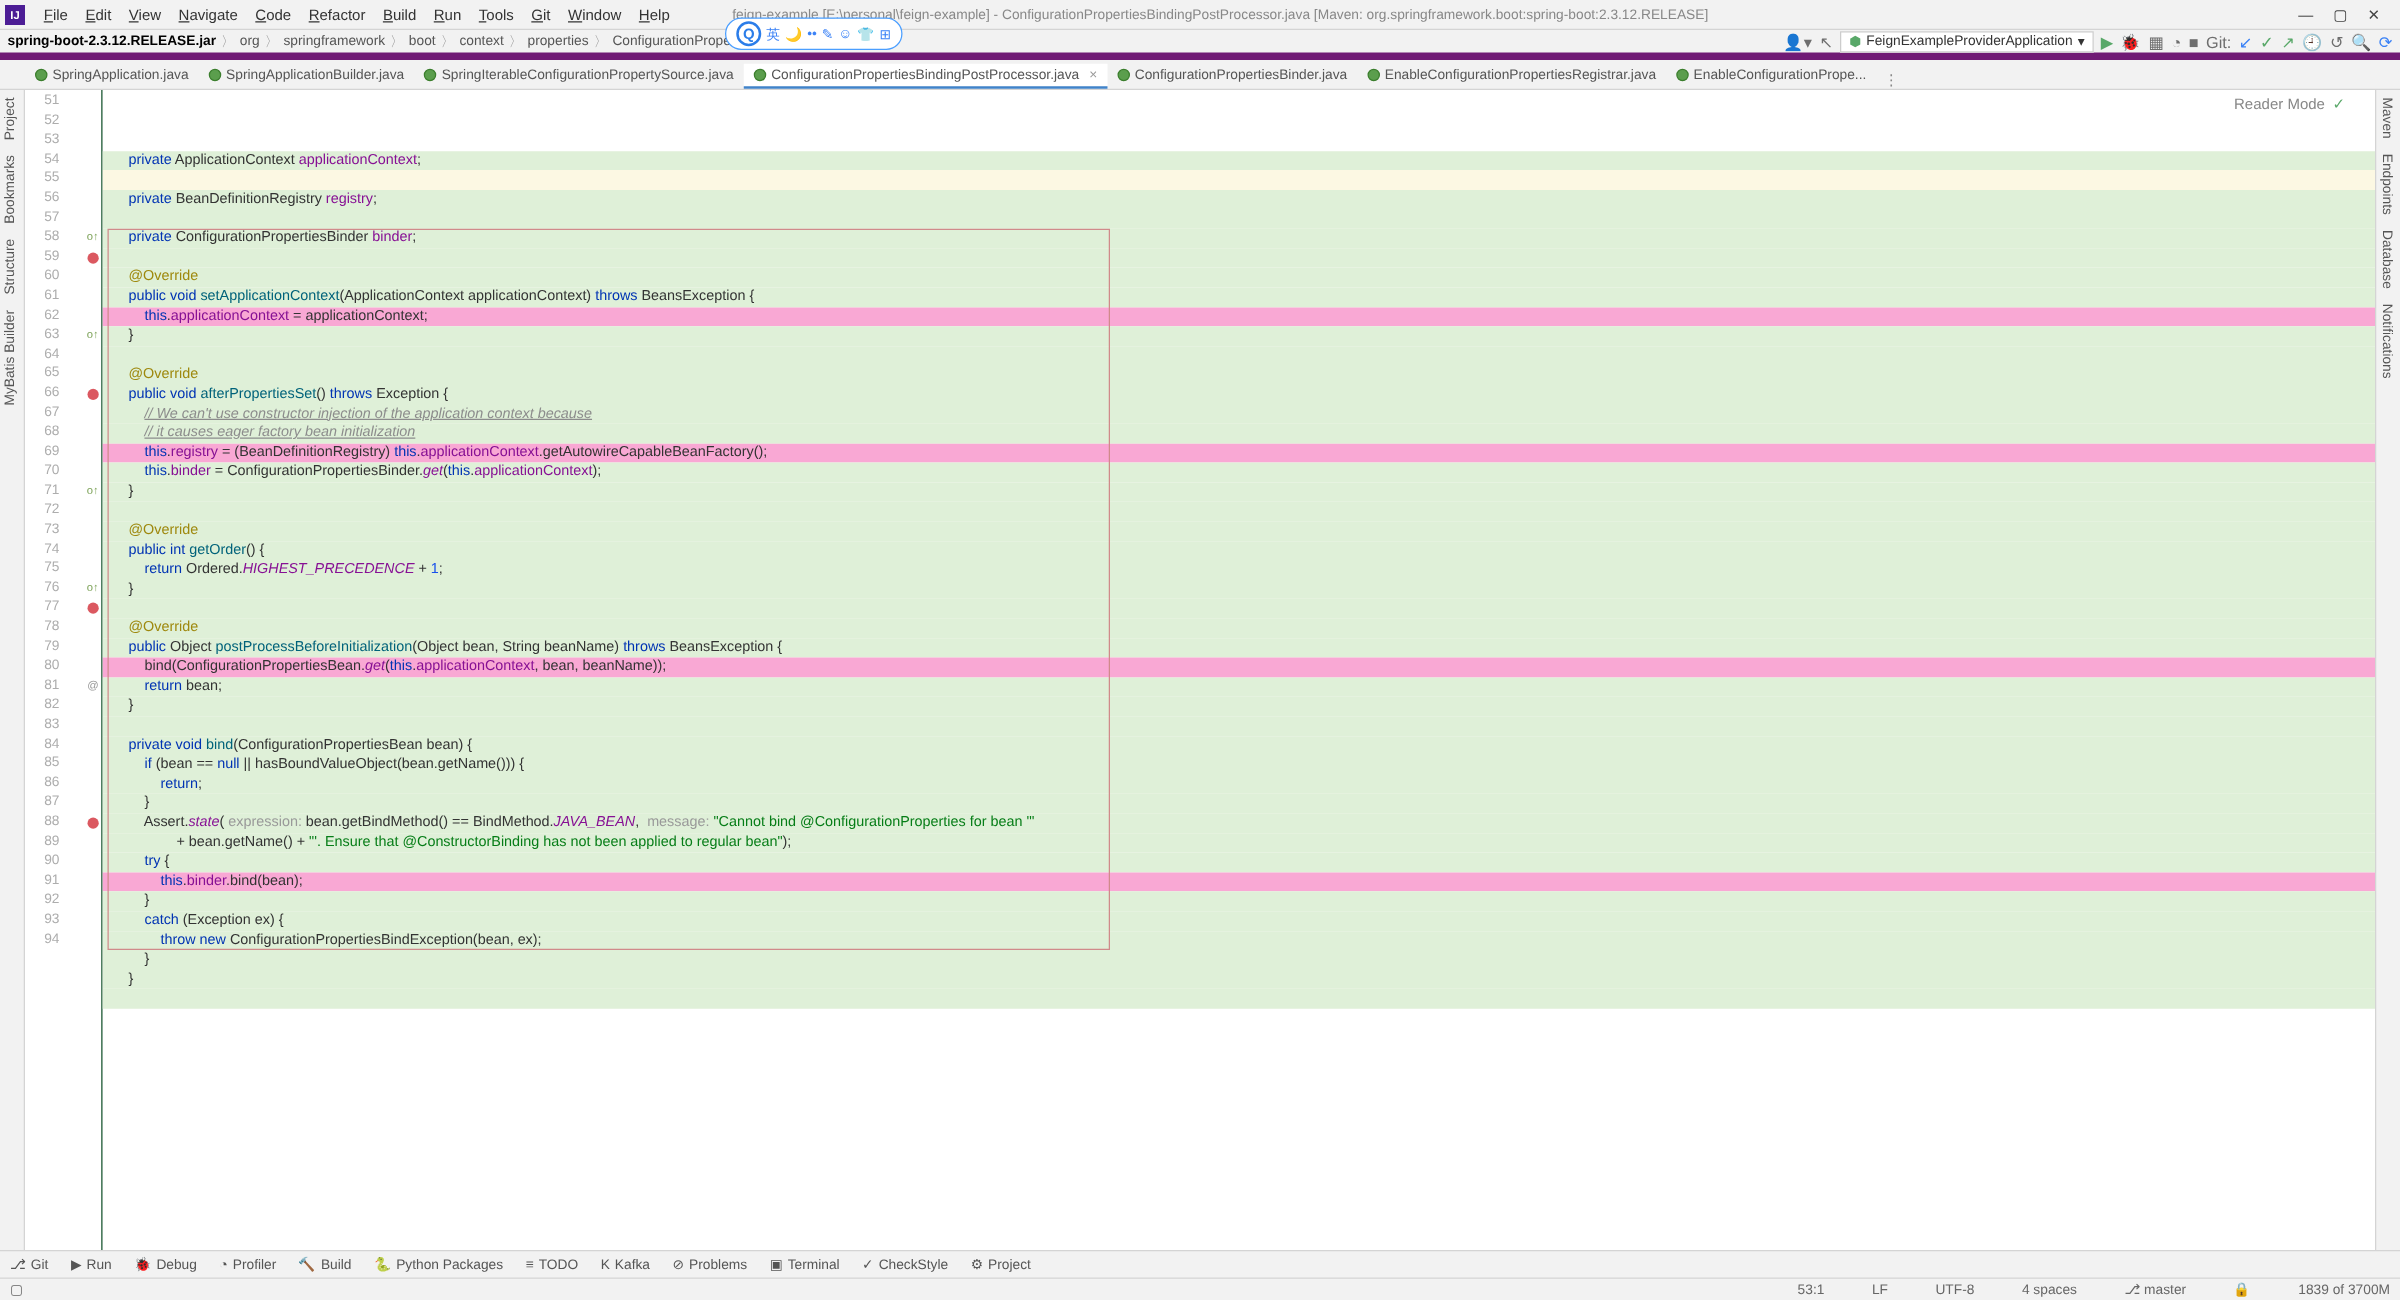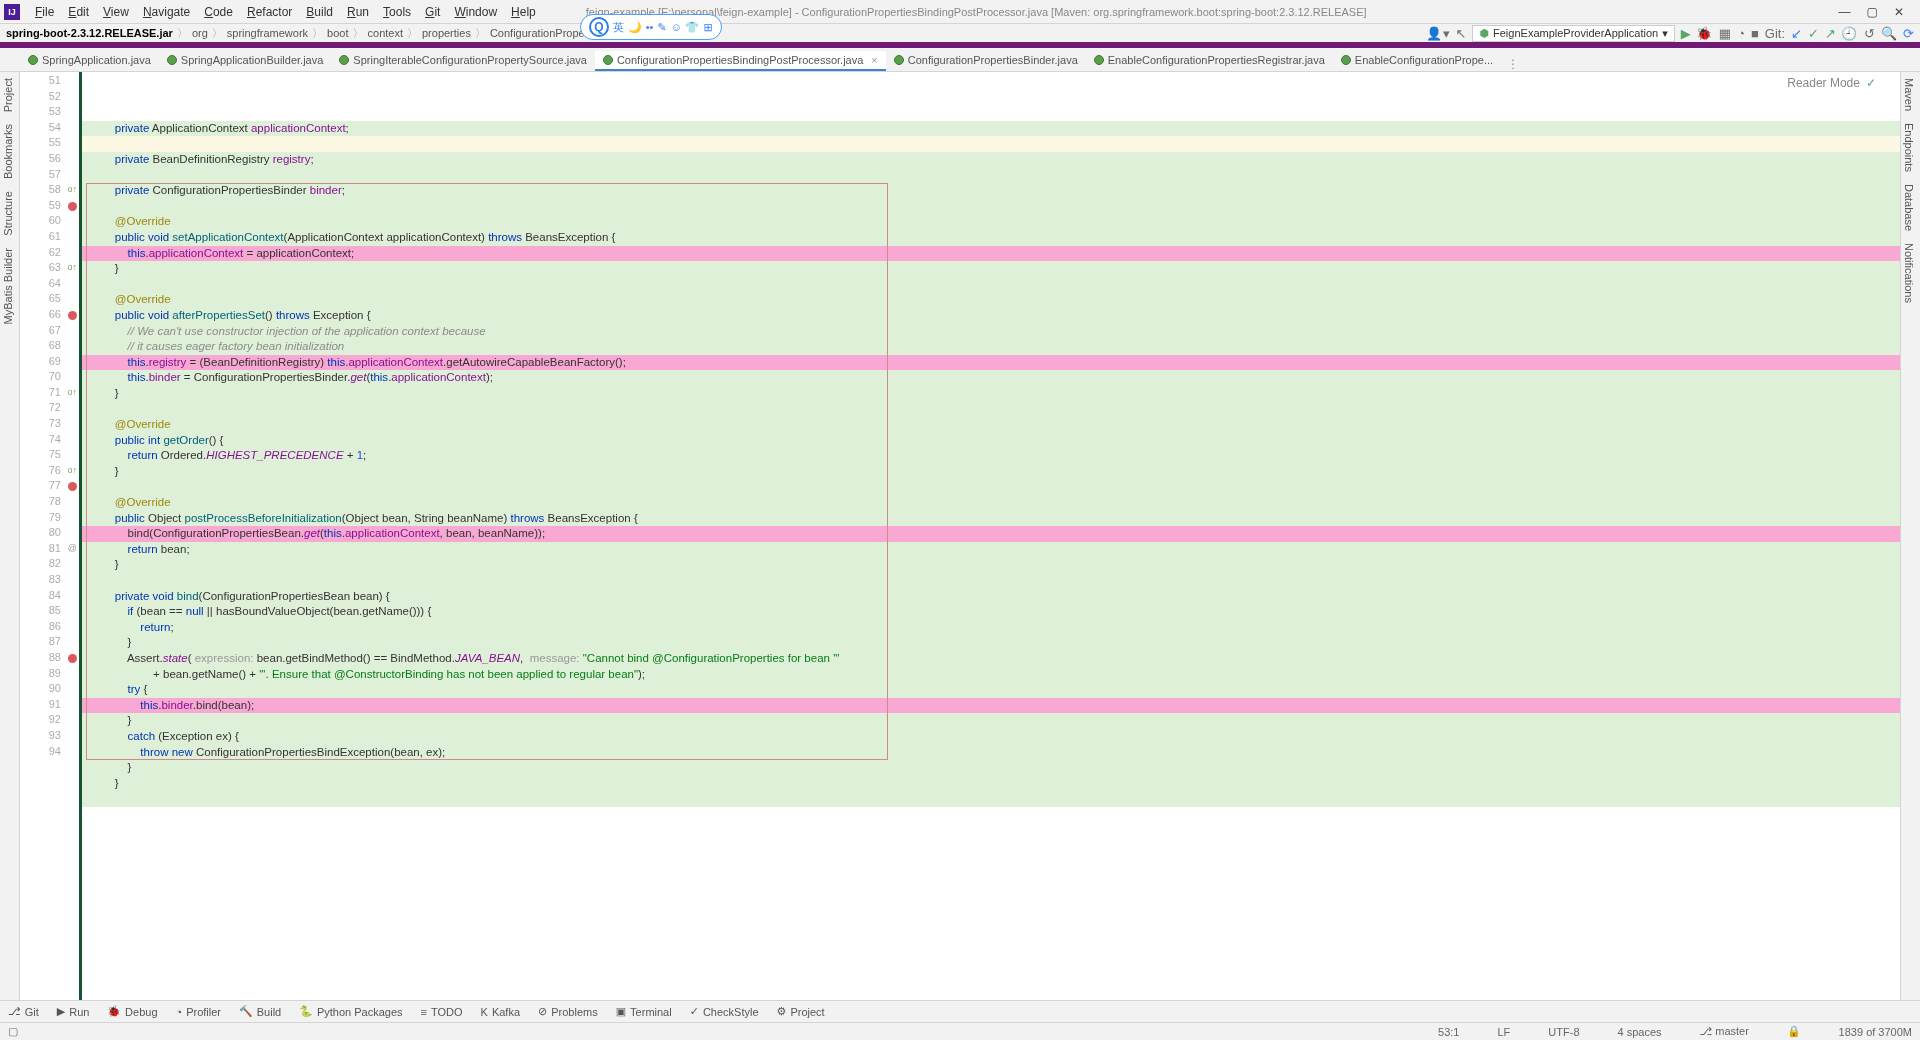--- a/index.html
+++ b/index.html
@@ -28,37 +28,37 @@
 .tab .ci { width:10px; height:10px; border-radius:50%; background:#5b9e4d; border:1px solid #3b7e2d;}
 .tab.active { background:#fff; border-bottom:2px solid #4083c9; }
 .tab .x { color:#999; margin-left:4px; }
 .tabs .more { padding:0 6px; color:#888;}
 .main { display:flex; height:calc(100% - 24px - 24px - 24px - 22px - 18px); }
 .leftrail { width:20px; background:#f2f2f2; border-right:1px solid #d4d4d4; }
 .leftrail .vtab { writing-mode:vertical-lr; transform:rotate(180deg); font-size:11px; padding:6px 2px; color:#555; cursor:pointer; text-align:center;}
 .rightrail { width:20px; background:#f2f2f2; border-left:1px solid #d4d4d4; }
 .rightrail .vtab { writing-mode:vertical-rl; font-size:11px; padding:6px 2px; color:#555; cursor:pointer; text-align:center;}
 .editor { flex:1; display:flex; overflow:hidden; position:relative;}
-.gutter { width:62px; background:#fff; border-right:3px solid #14532d; text-align:right; color:#adadad; font-family:"Consolas",monospace; font-size:11px; padding-top:2px;}
+.gutter { width:62px; background:#fff; border-right:1px solid #14532d; text-align:center; color:#adadad; font-family:"Consolas",monospace; font-size:11px; padding-top:2px;}
 .gutter .ln { height:15.6px; padding-right:18px; position:relative;}
 .gutter .ln .bp { position:absolute; right:2px; top:3px; width:9px; height:9px; background:#db5860; border-radius:50%;}
 .gutter .ln .ov { position:absolute; right:2px; top:1px; color:#7ea35a; font-size:9px;}
 .gutter .ln .at { position:absolute; right:2px; top:1px; color:#999; font-size:9px;}
 .code { flex:1; font-family:"Consolas",monospace; font-size:11.5px; line-height:15.6px; white-space:pre; padding-top:2px; position:relative; overflow:hidden;}
-.code .row { height:15.6px; padding-left:20px;}
+.code .row { height:15.6px; padding-left:8px;}
 .box { position:absolute; border:1px solid #d08a8a; left:4px; width:802px;}
 .bg-g { background:#dff0d8; }
 .bg-y { background:#fcf8e3; }
 .bg-r { background:#f9a8d4; }
 .kw { color:#0033b3; }
 .ann { color:#9e880d; }
 .fn { color:#00627a; }
 .fld { color:#871094; }
 .str { color:#067d17; }
-.cmt { color:#8c8c8c; font-style:italic;}
+.cmt { color:#8c8c8c; font-style:italic;text-decoration:underline;}
 .num { color:#1750eb;}
 .sta { color:#871094; font-style:italic;}
 .hint { color:#999; }
 .readermode { position:absolute; top:0; right:20px; color:#888; font-size:12px; z-index:5; padding:4px;}
 .readermode .chk { color:#59a869; margin-left:6px;}
 .bottomtools { height:22px; background:#f2f2f2; border-top:1px solid #d4d4d4; display:flex; align-items:center; padding:0 8px; gap:18px;}
 .bottomtools .bt { display:flex; align-items:center; gap:4px; color:#555; font-size:11px; cursor:pointer;}
 .bottomtools .bt .ic { font-size:11px;}
 .status { height:18px; background:#f2f2f2; border-top:1px solid #d4d4d4; display:flex; align-items:center; padding:0 8px; font-size:11px; color:#666;}
 .status .sp { flex:1;}

